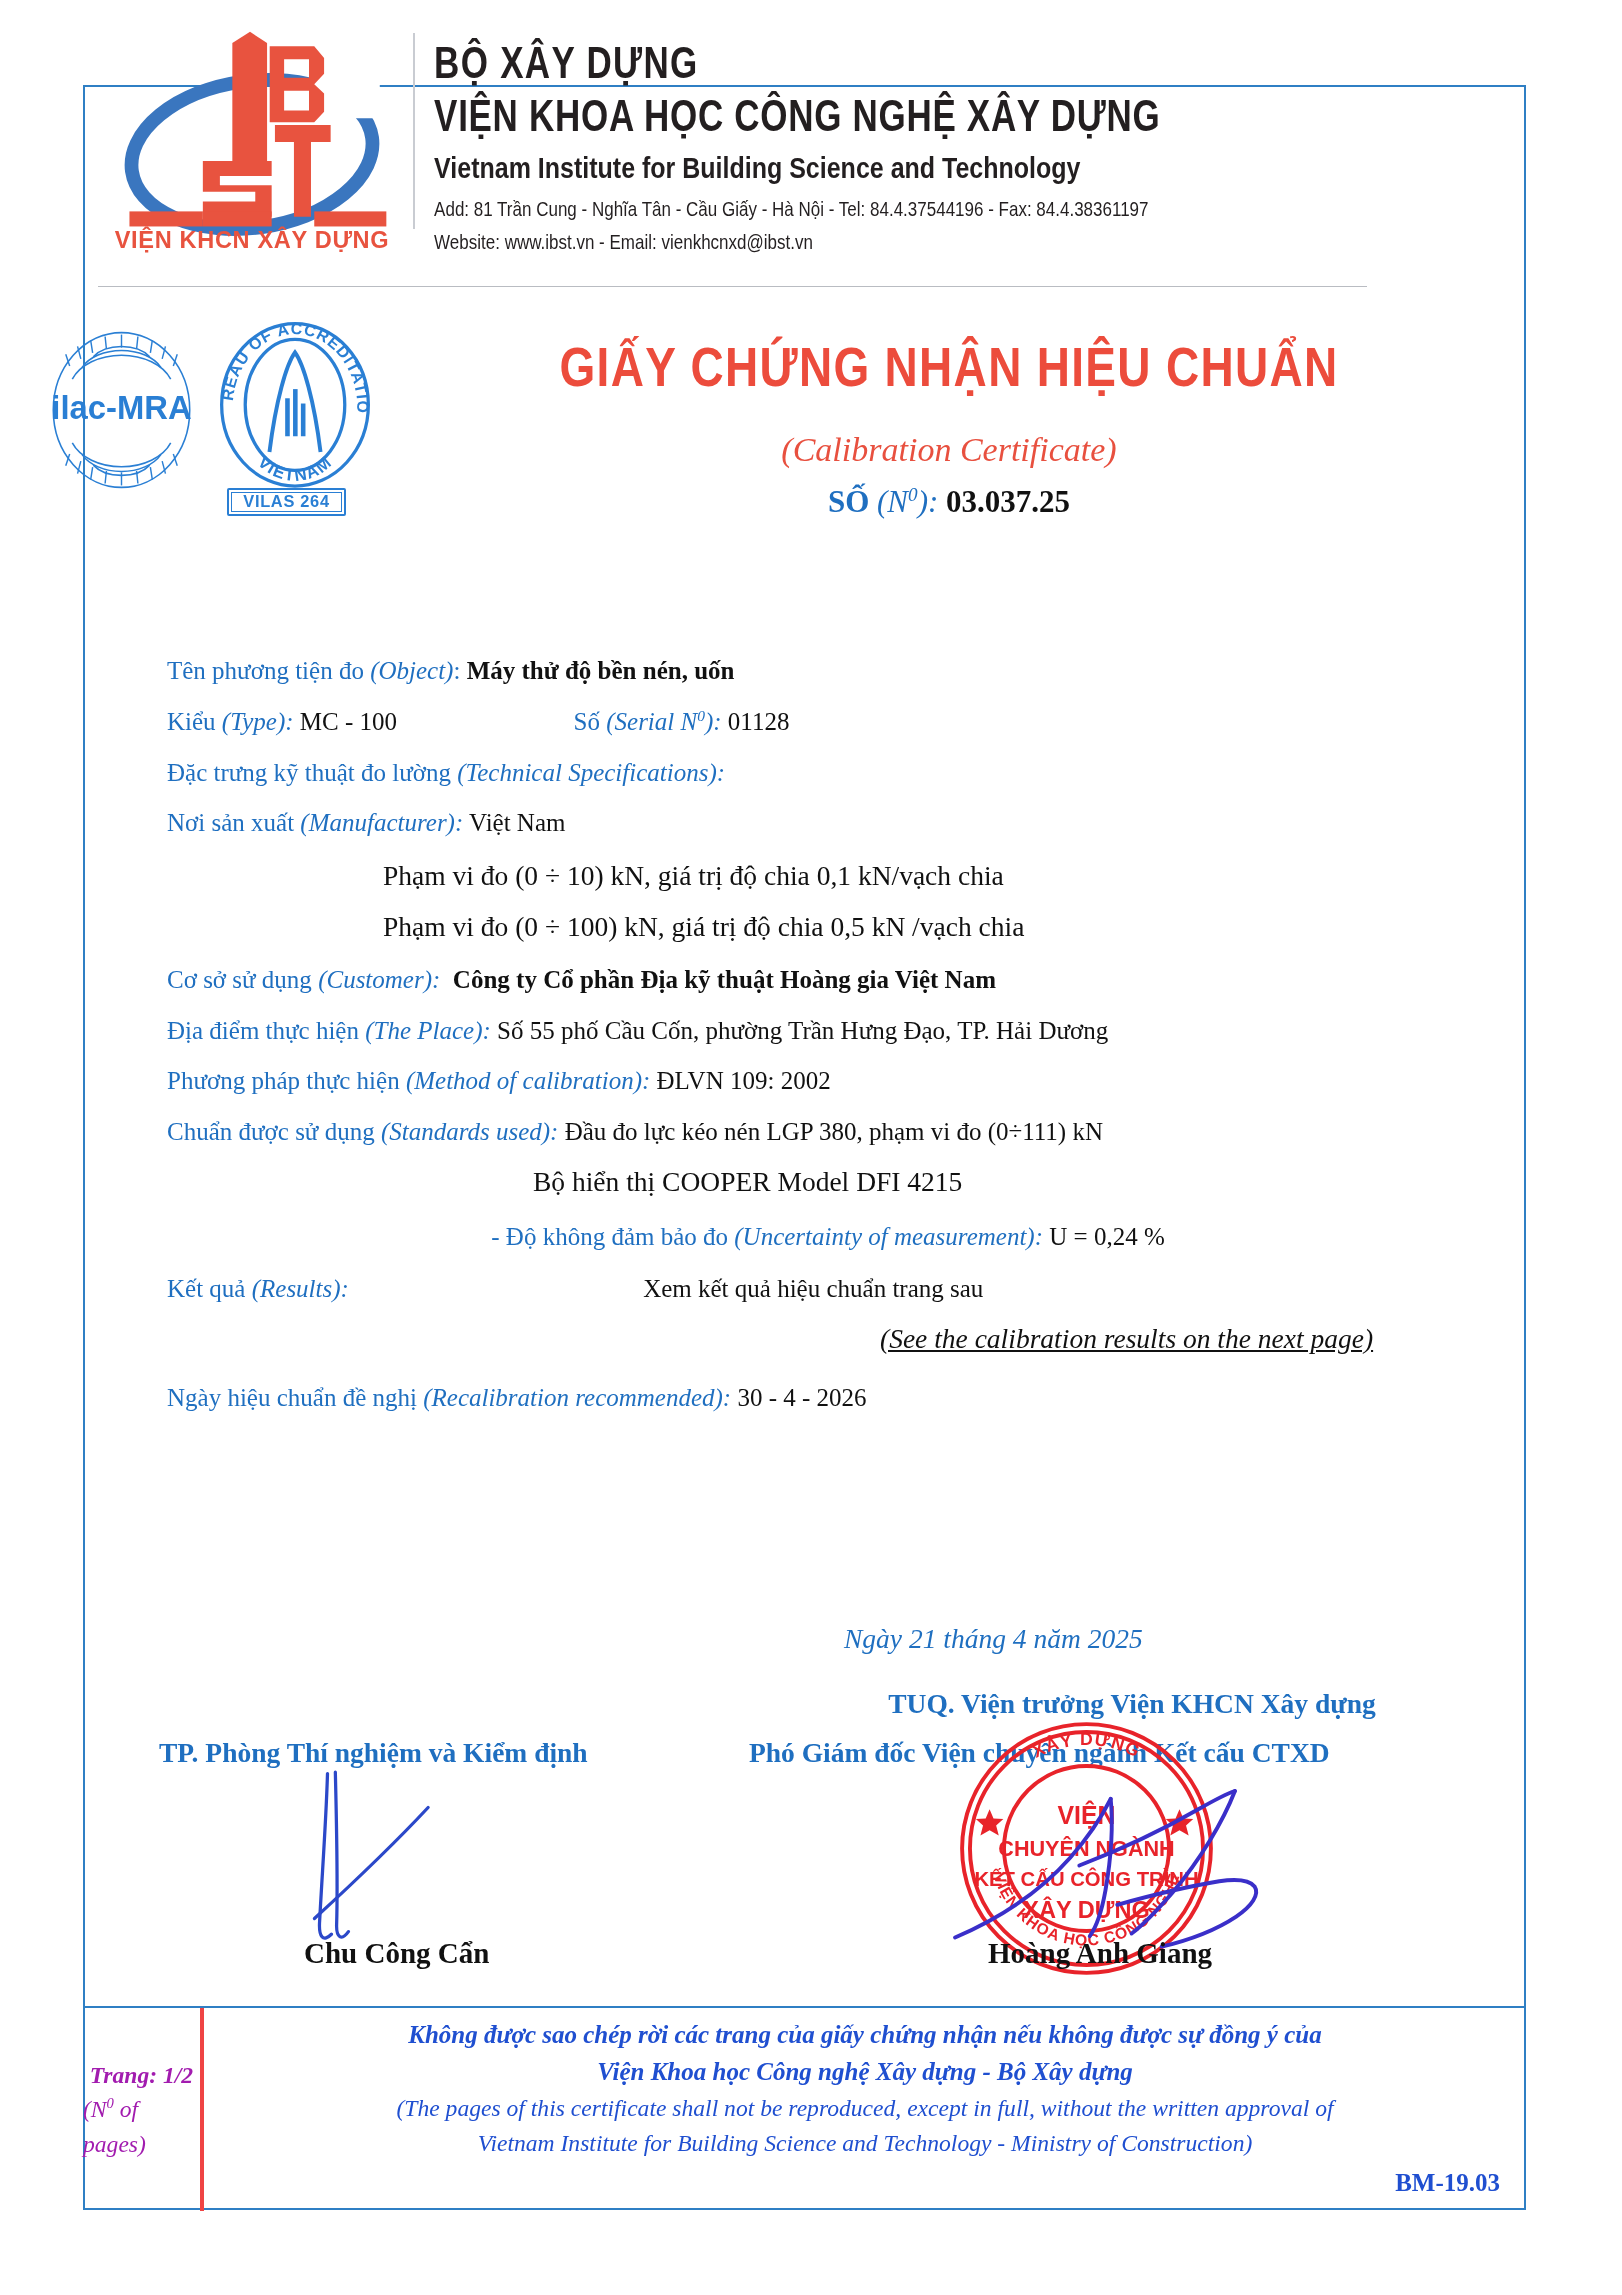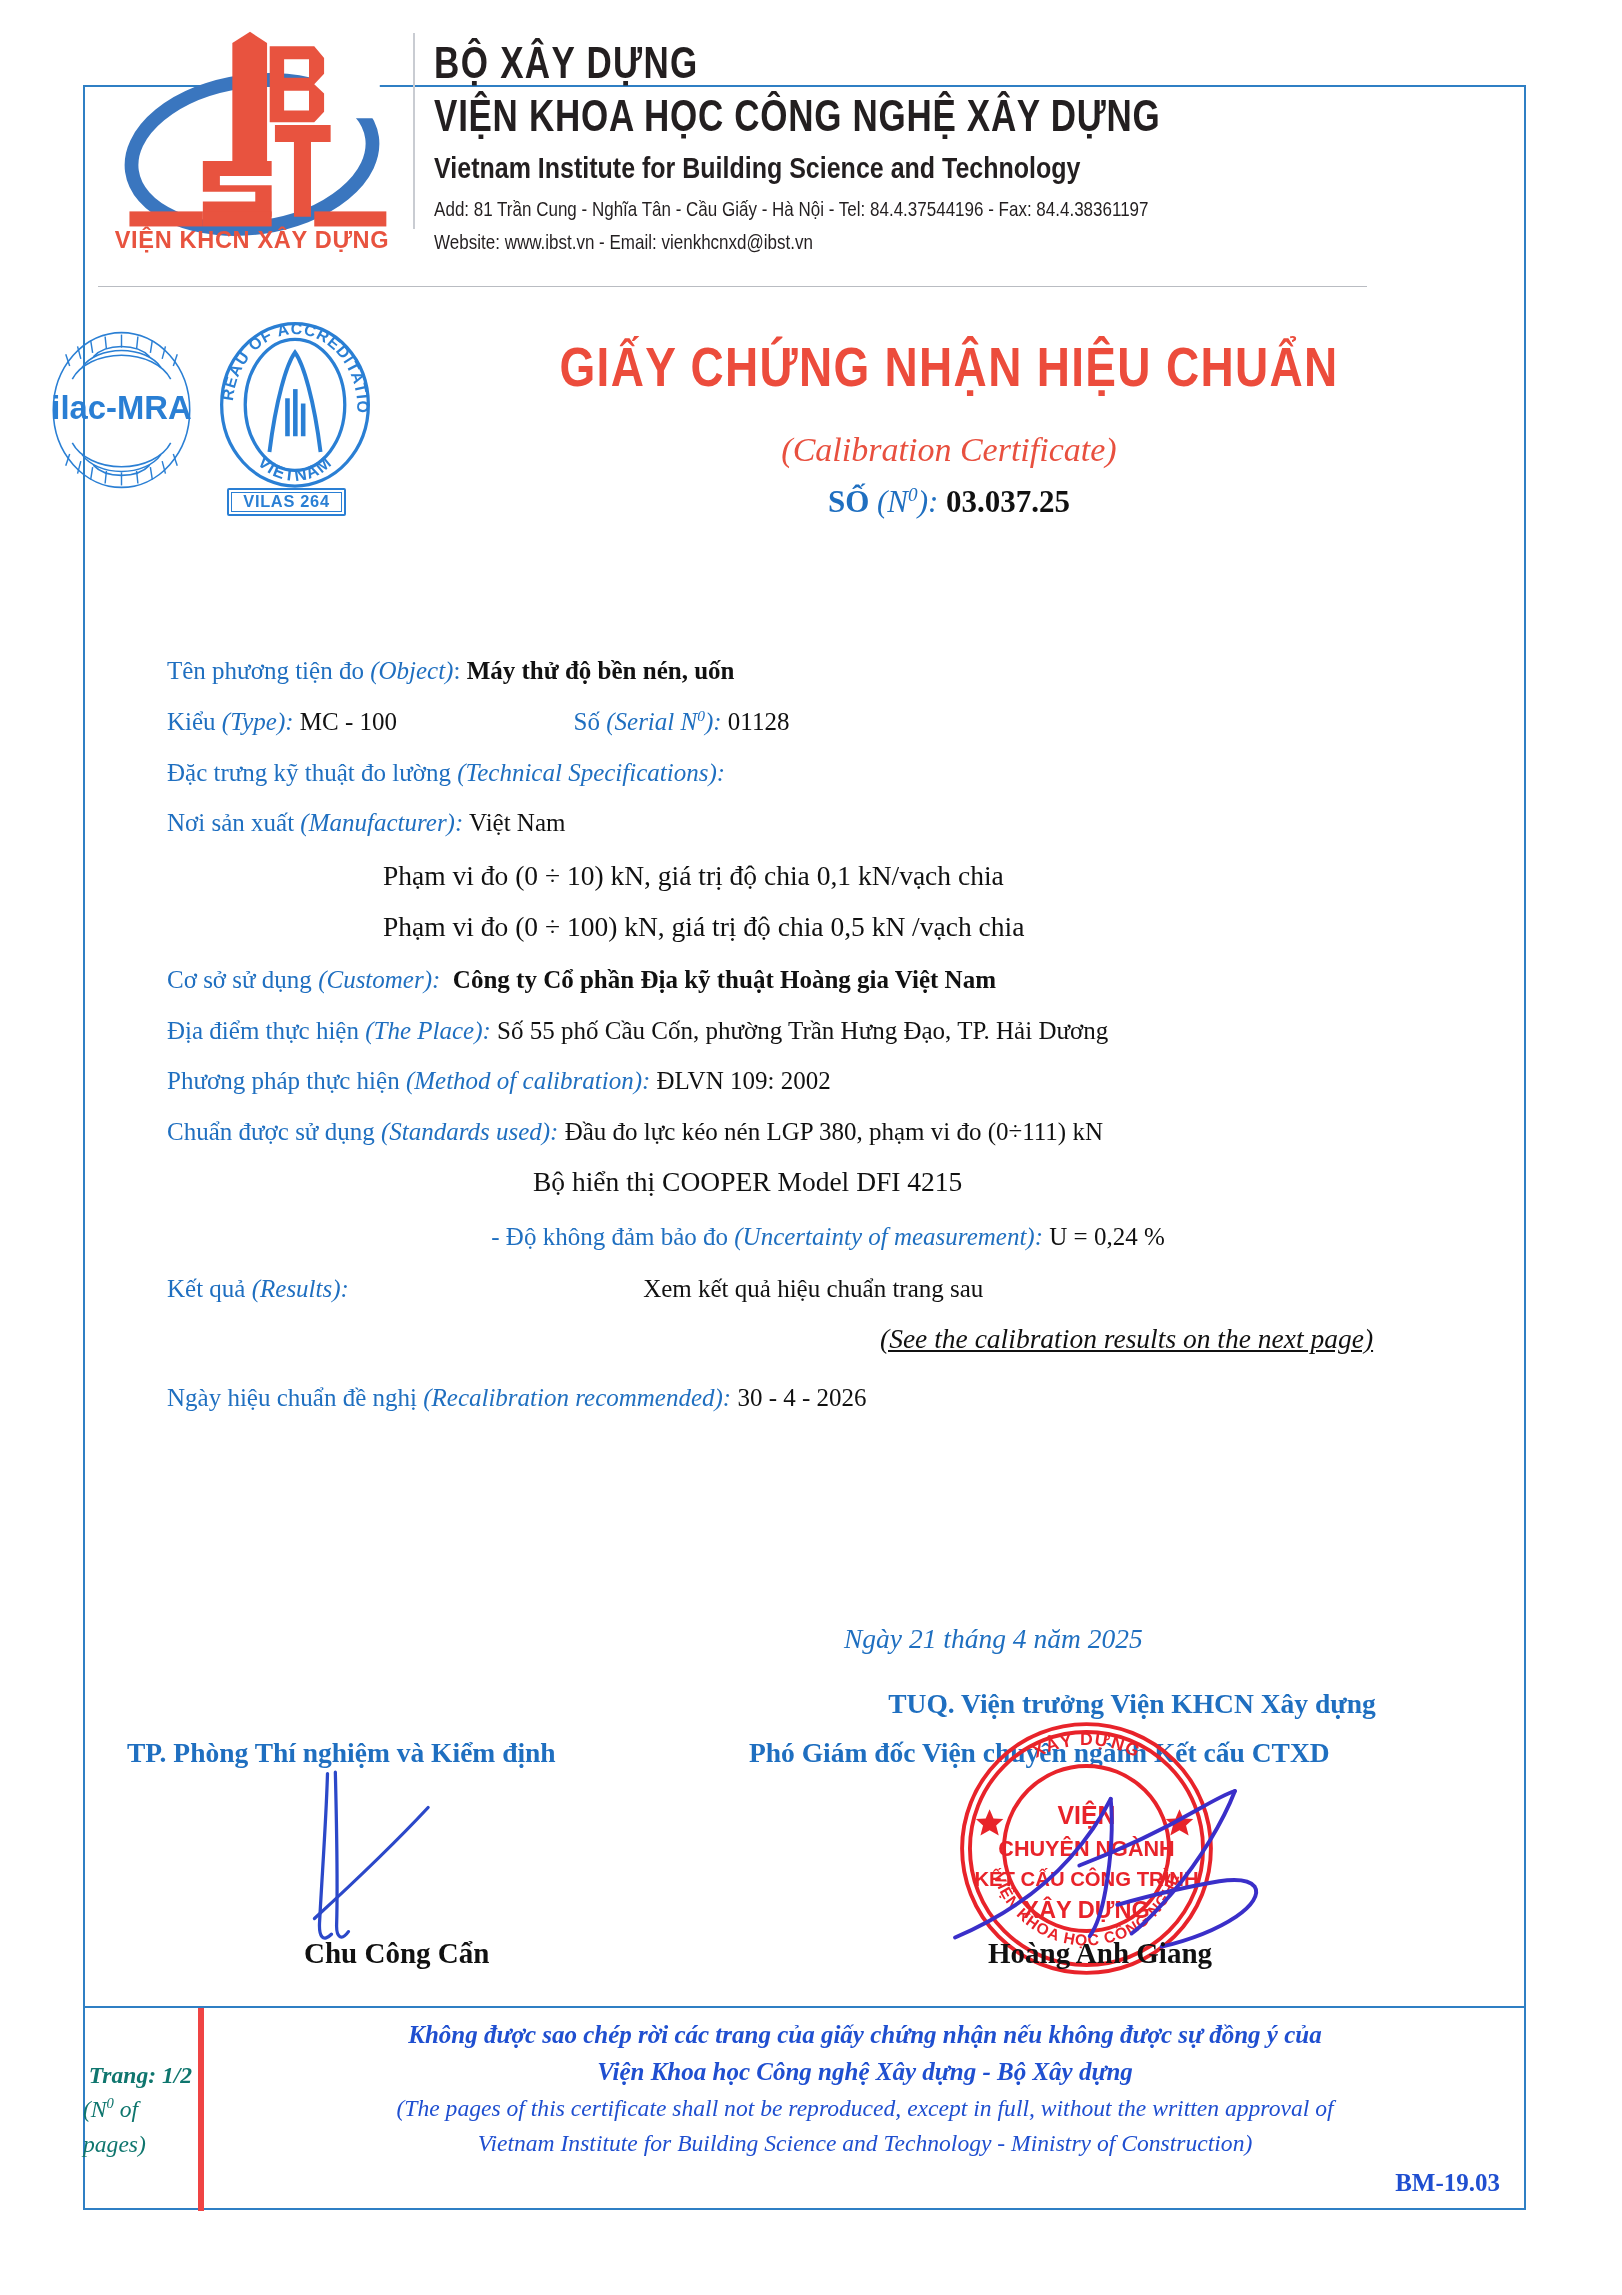--- a/index.html
+++ b/index.html
@@ -259,21 +259,21 @@
     top: 1688px;
     width: 746px;
     text-align: center;
     font-size: 27.5px;
     font-weight: bold;
     color: #1f6fc0;
     white-space: nowrap;
   }
   #sign-left-title {
     position: absolute;
-    left: 127px;
+    left: 159px;
     top: 1737px;
     font-size: 27.5px;
     font-weight: bold;
     color: #1f6fc0;
     white-space: nowrap;
   }
   #sign-right-title {
     position: absolute;
     left: 749px;
     top: 1737px;
@@ -311,27 +311,27 @@
     left: 83px;
     top: 2006px;
     width: 1443px;
     height: 205px;
     border-top: 2px solid #2f7fc4;
     box-sizing: border-box;
     display: flex;
   }
   #footer-left {
     width: 121px;
-    border-right: 6px solid #ef4444;
+    border-right: 4px solid #ef4444;
     box-sizing: border-box;
     display: flex;
     flex-direction: column;
     align-items: center;
     justify-content: center;
-    color: #0f766e;
+    color: #a21caf;
     font-size: 23.6px;
     line-height: 1.45;
   }
   #footer-left .fl1 { font-weight: bold; font-style: italic; }
   #footer-left .fl2 { font-style: italic; }
   #footer-right {
     flex: 1;
     position: relative;
     padding-top: 7.9px;
     text-align: center;

